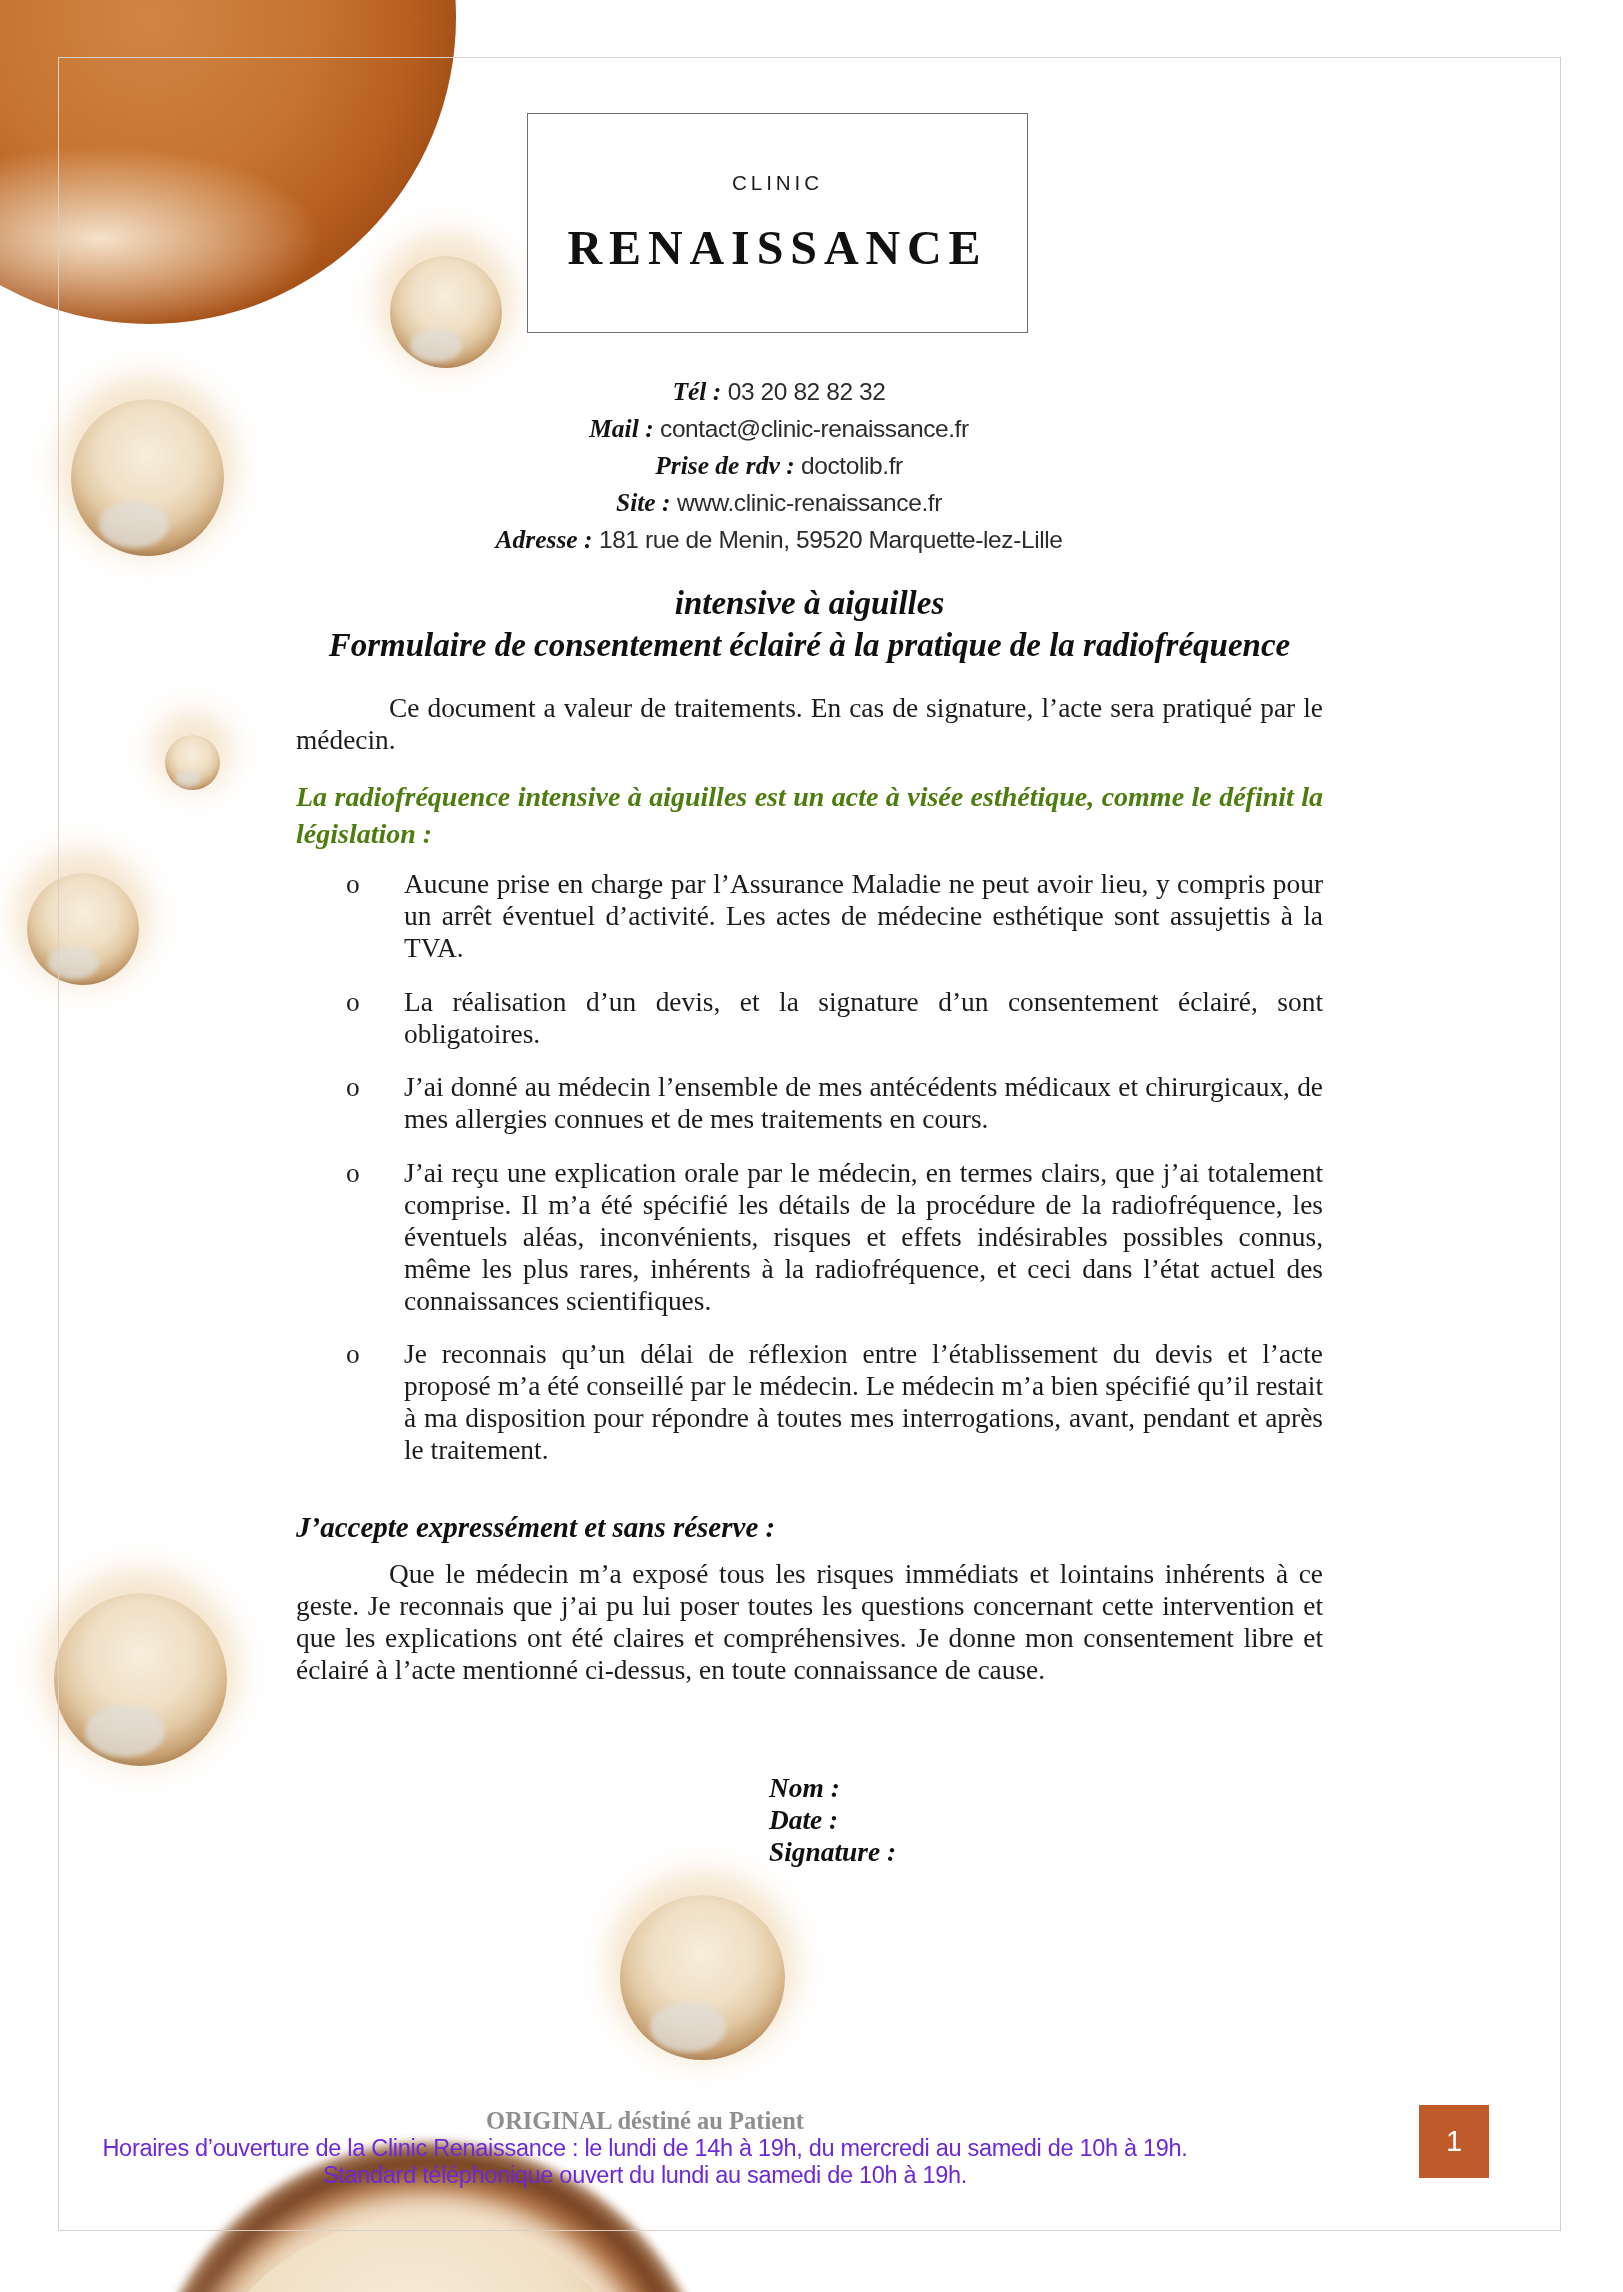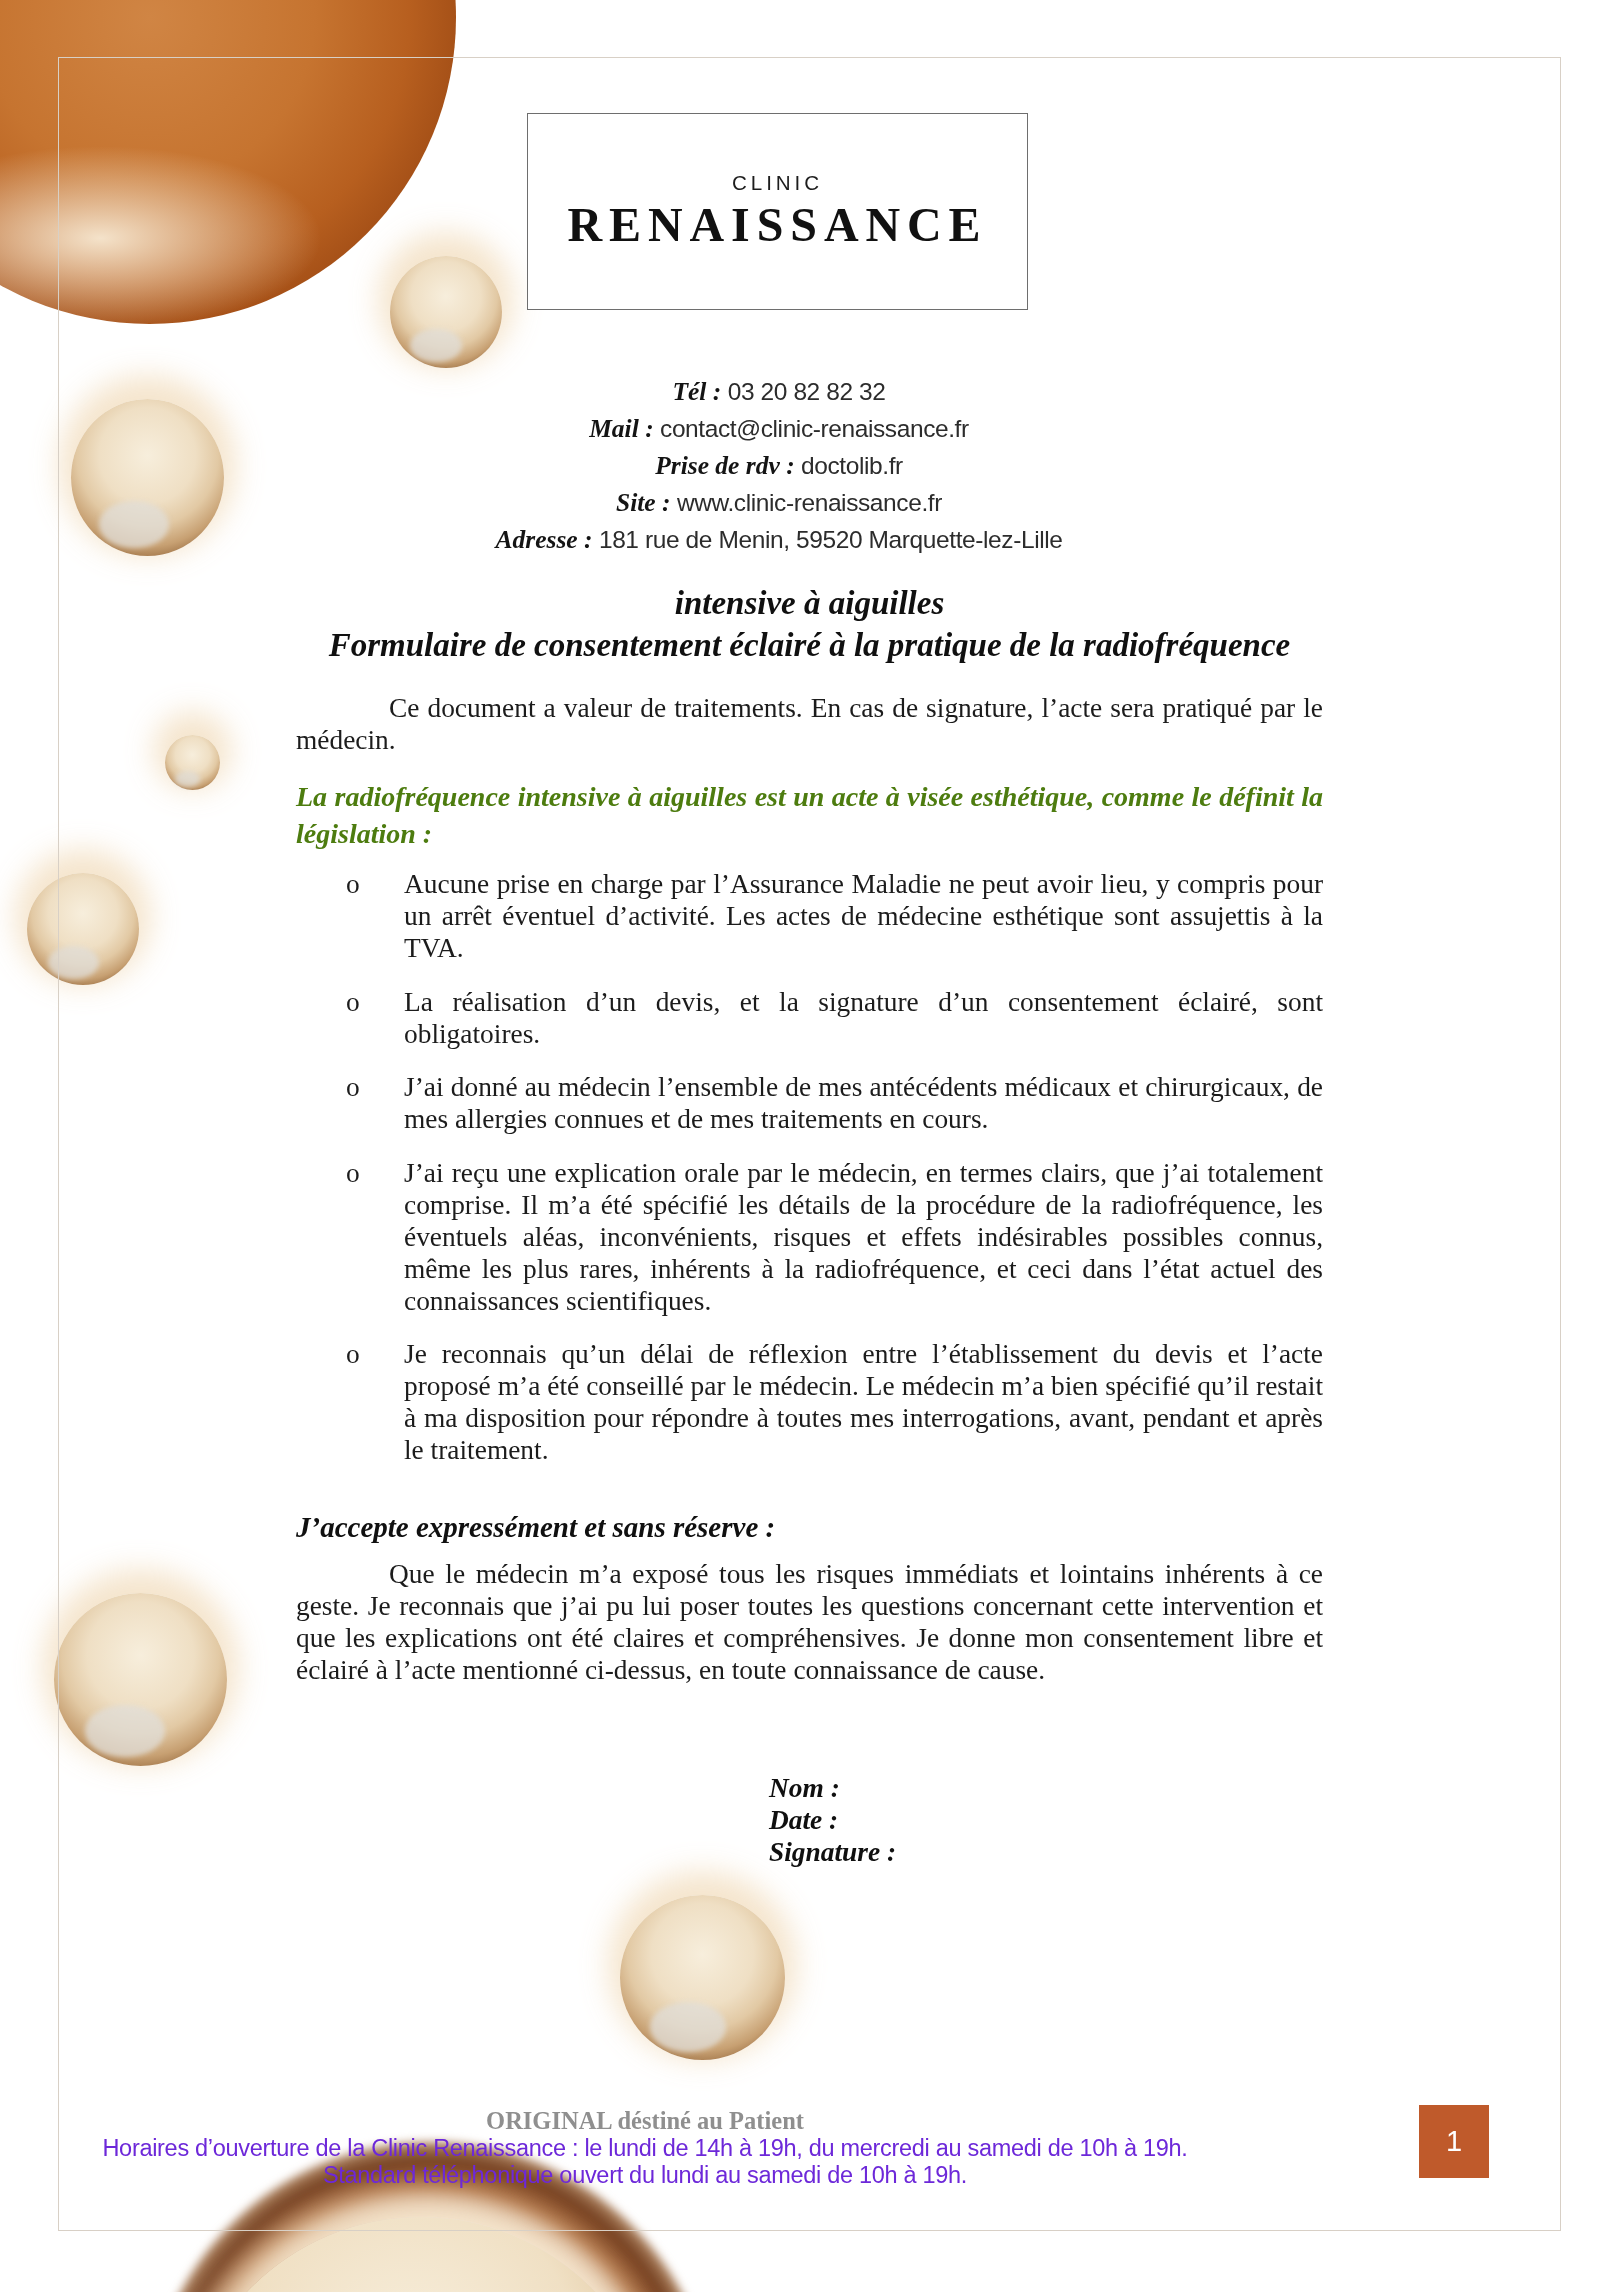--- a/index.html
+++ b/index.html
@@ -40,30 +40,30 @@
     left:147px;top:2142px;width:568px;height:568px;border-radius:50%;
     background:radial-gradient(circle, rgba(0,0,0,0) 50%, rgba(160,85,30,.85) 59%, rgba(105,48,14,.92) 66%, rgba(234,198,152,.85) 75%, rgba(250,238,220,.5) 83%, rgba(250,238,220,0) 93%);
     filter:blur(4.9px);
   }
   #droplet-bl{
     left:181px;top:2217px;width:480px;height:480px;border-radius:50%;
     background:radial-gradient(circle at 48% 30%, #f8efdd 0%, #f0e0c4 40%, #e3caa4 58%, #c9a274 74%, #97693d 88%, #6d4524 95%);
   }
   
   .logo-box{
-    position:absolute;left:527px;top:113px;width:501px;height:197px;
+    position:absolute;left:527px;top:113px;width:501px;height:220px;
     border:1px solid #6e6e6e;background:#fff;z-index:7;text-align:center;
     box-sizing:border-box;padding-top:57px;
   }
   .logo-top{
     font-family:"Liberation Sans",sans-serif;font-size:20.6px;letter-spacing:3.9px;
     color:#1d1d1d;
   }
   .logo-name{
-    margin-top:2px;font-family:"Liberation Serif",serif;font-weight:bold;
+    margin-top:25px;font-family:"Liberation Serif",serif;font-weight:bold;
     font-size:48px;letter-spacing:6.9px;color:#111;
   }
   
   .contact{position:absolute;left:235px;top:373px;width:1088px;text-align:center;z-index:10;}
   .contact-row{line-height:37px;font-size:25.5px;white-space:nowrap;}
   .contact-label{font-weight:bold;font-style:italic;color:#141414;}
   .contact-value{font-family:"Liberation Sans",sans-serif;font-size:24.5px;letter-spacing:-0.4px;color:#2c2c2c;}
   
   .col{position:absolute;left:296px;width:1027px;z-index:10;}
   .doc-title{

